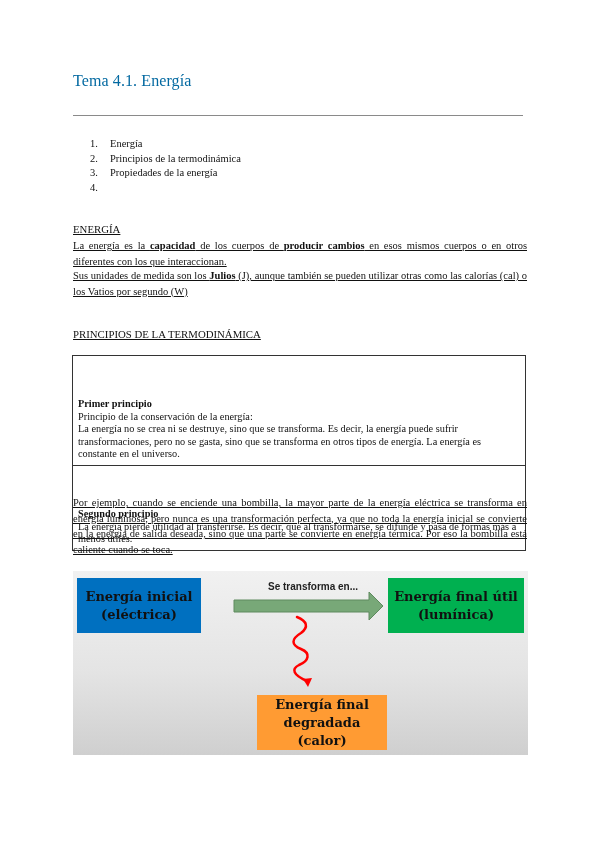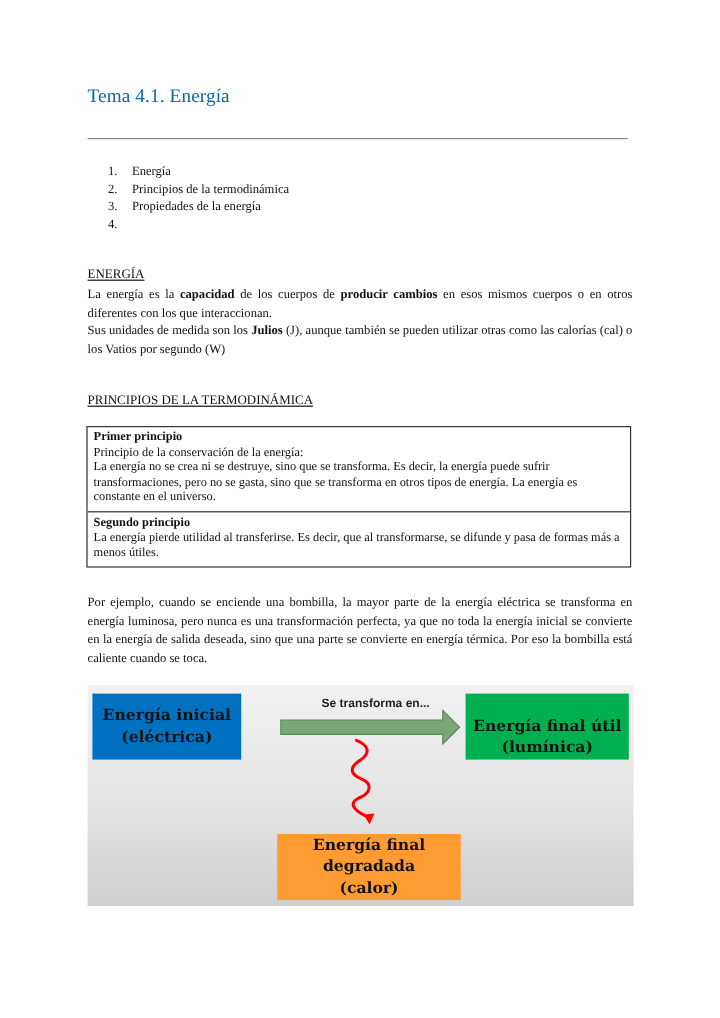--- a/index.html
+++ b/index.html
@@ -21,30 +21,31 @@
       font-size: 10.5px; line-height: 14.5px;
     }
     .toc li { display: flex; }
     .toc .num { width: 20px; display: inline-block; }
     .section-head {
       font-size: 10.8px; text-decoration: underline; color: #111;
     }
     .para {
       font-size: 10.5px; line-height: 15.5px; text-align: justify;
       width: 454px;
+      text-decoration: underline;
     }
     .para b { font-weight: bold; }
     .box {
       left: 72px; top: 355px; width: 452px;
       border: 1.2px solid #333;
       font-size: 10.3px; line-height: 12.6px;
     }
     .box .cell { padding: 3px 5px 4px 5px; }
     .box .cell + .cell { border-top: 1.2px solid #333; }
-    .box .cell-head { font-weight: bold; }
+    .box .cell-head { font-weight: bold; margin-top: 39px; }
     .diagram {
       left: 73px; top: 571px; width: 455px; height: 184px;
       background: linear-gradient(180deg, #f1f1f1 0%, #e4e4e4 55%, #cfcfcf 100%);
     }
     .dbox {
       position: absolute; display: flex; align-items: center; justify-content: center;
       text-align: center; font-family: "DejaVu Serif", serif; font-weight: bold;
       color: #111; font-size: 13px; line-height: 18px;
     }
     .arrow-label {
@@ -114,27 +115,27 @@
 
   <svg style="position:absolute; left:160px; top:18px;" width="152" height="34">
     <polygon points="1,11 136,11 136,3 150,17 136,31 136,23 1,23" fill="#78a878" stroke="#5e8a5e" stroke-width="1"></polygon>
   </svg>
 
   <svg style="position:absolute; left:212px; top:44px;" width="30" height="74">
     <path d="M12,2 C22,6 24,12 16,18 C6,24 6,30 16,34 C26,38 24,46 14,50 C6,54 8,60 22,66" fill="none" stroke="#ff0000" stroke-width="2.5" stroke-linecap="round"></path>
     <polygon points="18,64 27,63 23,72" fill="#ff0000"></polygon>
   </svg>
 
-  <div class="dbox" style="left:315px; top:7px; width:136px; height:55px; background:#00b050;align-items:flex-end;">
+  <div class="dbox" style="left:315px; top:7px; width:136px; height:55px; background:#00b050;">
     <div>
         <div>Energía final útil</div>
         <div>(lumínica)</div>
       </div>
   </div>
 
-  <div class="dbox" style="left:158px; top:124px; width:153px; height:55px; background:#ff9b33;">
+  <div class="dbox" style="left:184px; top:124px; width:130px; height:55px; background:#ff9b33;">
     <div>
         <div>Energía final</div>
         <div>degradada</div>
         <div>(calor)</div>
       </div>
   </div>
 </div>
 
 </body></html>

